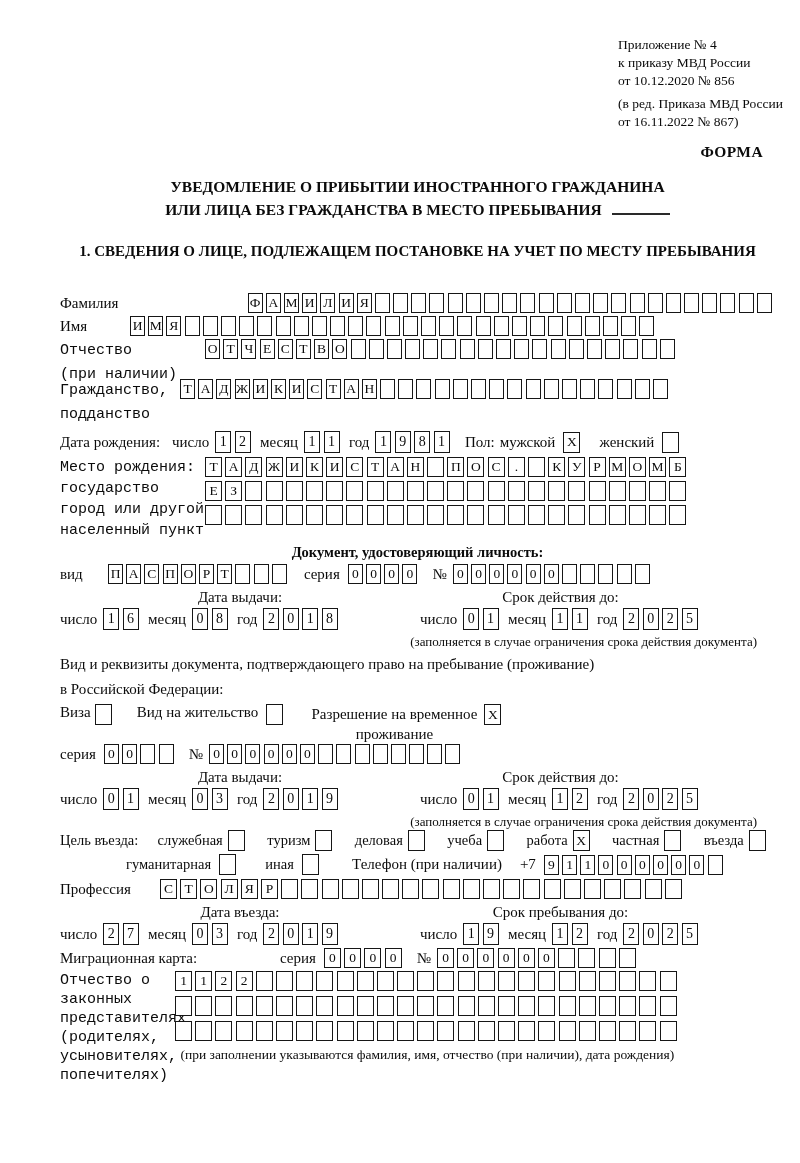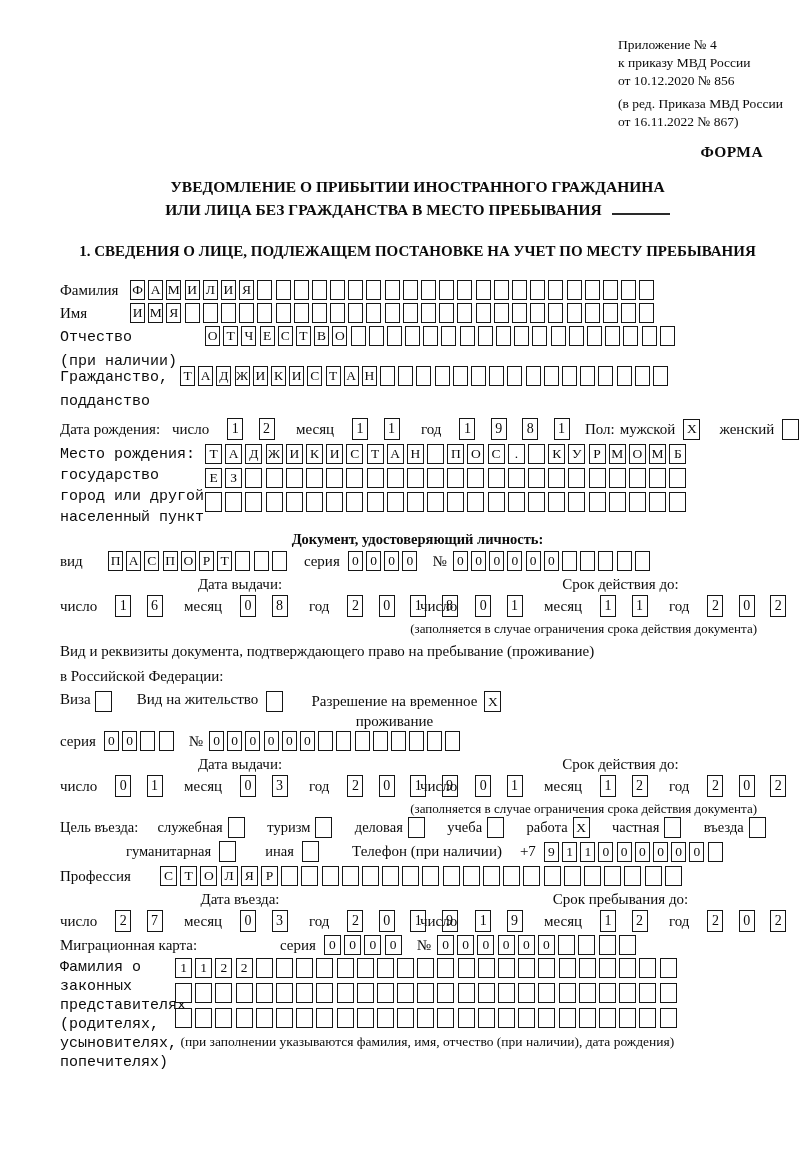--- a/index.html
+++ b/index.html
@@ -18,29 +18,29 @@
 
   .row { display:flex; align-items:center; }
   .cells { display:flex; flex:none; }
   .cell {
     flex:none; width:15px; height:20px; border:1.7px solid #161616; margin-right:3.2px;
     display:flex; align-items:center; justify-content:center; font-size:13.5px; background:#fff;
   }
   .wide .cell { width:17px; }
   .chk .cell { width:17px; height:21px; }
   .cell.dcell { width:16px; height:22px; margin-right:3.4px; font-size:14px; }
-  .dg { display:flex; align-items:center; flex:none;gap:12px; }
+  .dg { display:flex; align-items:center; flex:none; }
   .dglabel { font-size:15px; margin:0 6px; flex:none; }
   .dg .dglabel:first-child { margin-left:0; }
 
   .lbl { font-size:15px; flex:none; }
   .lblcol { font-size:15px; line-height:24px; flex:none;font-family:Liberation Mono, monospace; }
   .stack { display:flex; flex-direction:column; gap:4px; }
 
-  .r-surname { margin-top:20px; }
+  .r-surname { margin-top:33px;justify-content:space-between; }
   .r-surname .lbl, .r-name .lbl { width:70px; }
   .r-name { margin-top:3px; }
   .r-patro { margin-top:3px; align-items:flex-start; }
   .r-patro .lblcol { width:145px; }
   .r-citiz { margin-top:-8px; align-items:flex-start; }
   .r-citiz .lblcol { width:120px; }
 
   .r-bdate { margin-top:4px; }
   .r-bdate .lbl-main { width:112px; }
   .sex1 { margin-left:12px; }
@@ -692,21 +692,21 @@
         <span class="cell">0</span>
         <span class="cell"></span>
         <span class="cell"></span>
         <span class="cell"></span>
         <span class="cell"></span>
       </span>
   </div>
 
   <div class="row r-repr">
     <div class="lblcol">
-      <div>Фамилия о</div>
+      <div>Отчество о</div>
       <div>законных</div>
       <div>представителях</div>
       <div>(родителях,</div>
       <div>усыновителях,</div>
       <div>попечителях)</div>
     </div>
     <div class="repr-right">
       <div class="stack">
         <span class="cells wide">
             <span class="cell">1</span>

